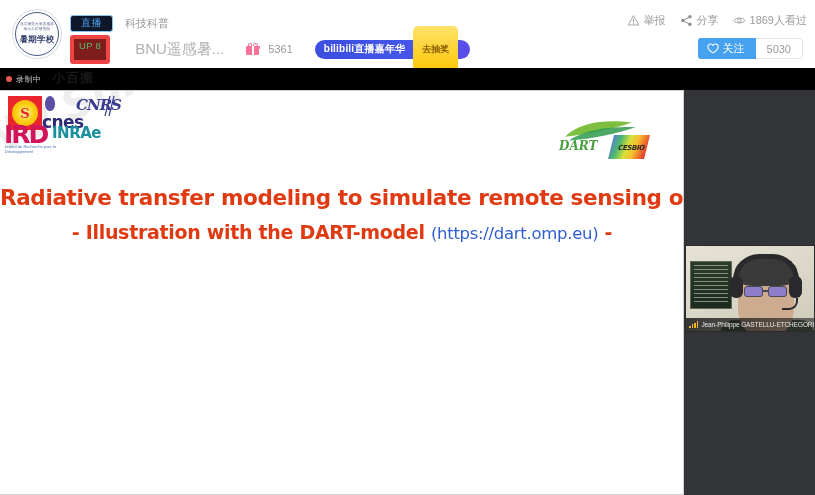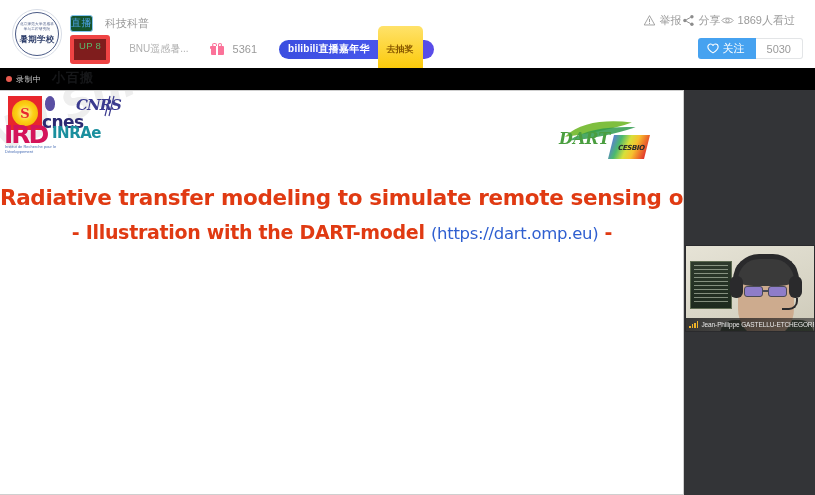--- a/index.html
+++ b/index.html
@@ -41,38 +41,38 @@
     margin-top: 3px; letter-spacing: .3px;
   }
 
   .header-row1 { position: absolute; left: 70px; top: 12px; height: 22px;
     display: flex; align-items: center; }
   .header-row2 { position: absolute; left: 70px; top: 38px; height: 22px;
     display: flex; align-items: center; }
 
   .badge-live {
     border: 1px solid #85c5f0; color: #4da3e8; border-radius: 3px;
-    font-size: 10px; padding: 1px 0 2px; line-height: 12px;
-    background: #14532d; letter-spacing: .5px;
+    font-size: 10px; padding: 1px 10px 2px; line-height: 12px;
+    background: #0f172a; letter-spacing: .5px;
   }
   .room-title {
     font-size: 14.5px; color: #212121; margin-left: 9px;
     font-weight: normal; white-space: nowrap;
   }
   .room-cat {
     font-size: 11px; color: #9a9a9a; margin-left: 12px; white-space: nowrap;
   }
 
   .badge-up {
     border: 4px solid #ef4444; color: #5ab96a; border-radius: 3px;
     font-size: 9.5px; padding: 1px 5px 8px; line-height: 12px;
     background: #7f1d1d; letter-spacing: .3px;
   }
   .up-name {
-    font-size: 10px; color: #b0b0b0; margin-left: 19px; white-space: nowrap;
+    font-size: 15px; color: #b0b0b0; margin-left: 25px; white-space: nowrap;
   }
   .gift-group { display: flex; align-items: center; margin-left: 22px; }
   .gift-icon { width: 13px; height: 12px; position: relative; }
   .gift-icon .gbox {
     position: absolute; left: 0; bottom: 0; width: 13px; height: 8px;
     background: #fb7299; border-radius: 1px;
   }
   .gift-icon .glid {
     position: absolute; left: -0.5px; top: 2.5px; width: 14px; height: 3.5px;
     background: #fb7299; border-radius: 1px;
@@ -102,22 +102,22 @@
     white-space: nowrap;
   }
   .bili-banner-btn {
     margin-left: 8px; background: linear-gradient(180deg,#ffe26a,#fbc700);
     color: #8a5a00; font-size: 9px; font-weight: bold;
     border-radius: 5px; padding: 18px 9px; line-height: 11px;
     white-space: nowrap;
   }
 
   .header-right-top {
-    position: absolute; right: 20px; top: 13px;
-    display: flex; align-items: center; 
+    position: absolute; right: 8px; top: 13px;
+    display: flex; align-items: center; gap: 14px;
   }
   .hr-item { display: flex; align-items: center; gap: 4px; cursor: pointer; }
   .hr-label { font-size: 11px; color: #9a9a9a; white-space: nowrap; }
   .ico { width: 13px; height: 13px; display:block; }
 
   .header-right-bottom {
     position: absolute; right: 12px; top: 38px;
     display: flex; align-items: stretch; height: 21px;
   }
   .follow-btn {
@@ -209,22 +209,22 @@
     color: #4a6fb5; line-height: 5px; width: 52px;
   }
   .logo-inrae {
     position: absolute; left: 48px; top: 30px;
     font-size: 15px; font-weight: bold; color: #1a8f9e;
     font-family: "DejaVu Sans", sans-serif; letter-spacing: -0.5px;
   }
 
   .dart-logo { position: absolute; right: 34px; top: 28px; width: 90px; height: 46px; }
   .dart-text {
-    position: absolute; left: 0; top: 10px;
-    font-size: 16px; font-style: italic; font-weight: bold;
+    position: absolute; left: 0; top: 20px;
+    font-size: 12px; font-style: italic; font-weight: bold;
     color: #4a9e3f; font-family: "DejaVu Serif", serif; letter-spacing: 0px;
   }
   .dart-bar {
     position: absolute; right: 2px; top: 16px;
     width: 36px; height: 24px;
     background: linear-gradient(100deg,#5b7fd4 0%, #4bb96e 22%, #d7e03a 45%,
                  #f7c12e 65%, #ef7a2a 82%, #e0332e 100%);
     transform: skewX(-14deg);
   }
   .dart-cesbio {

